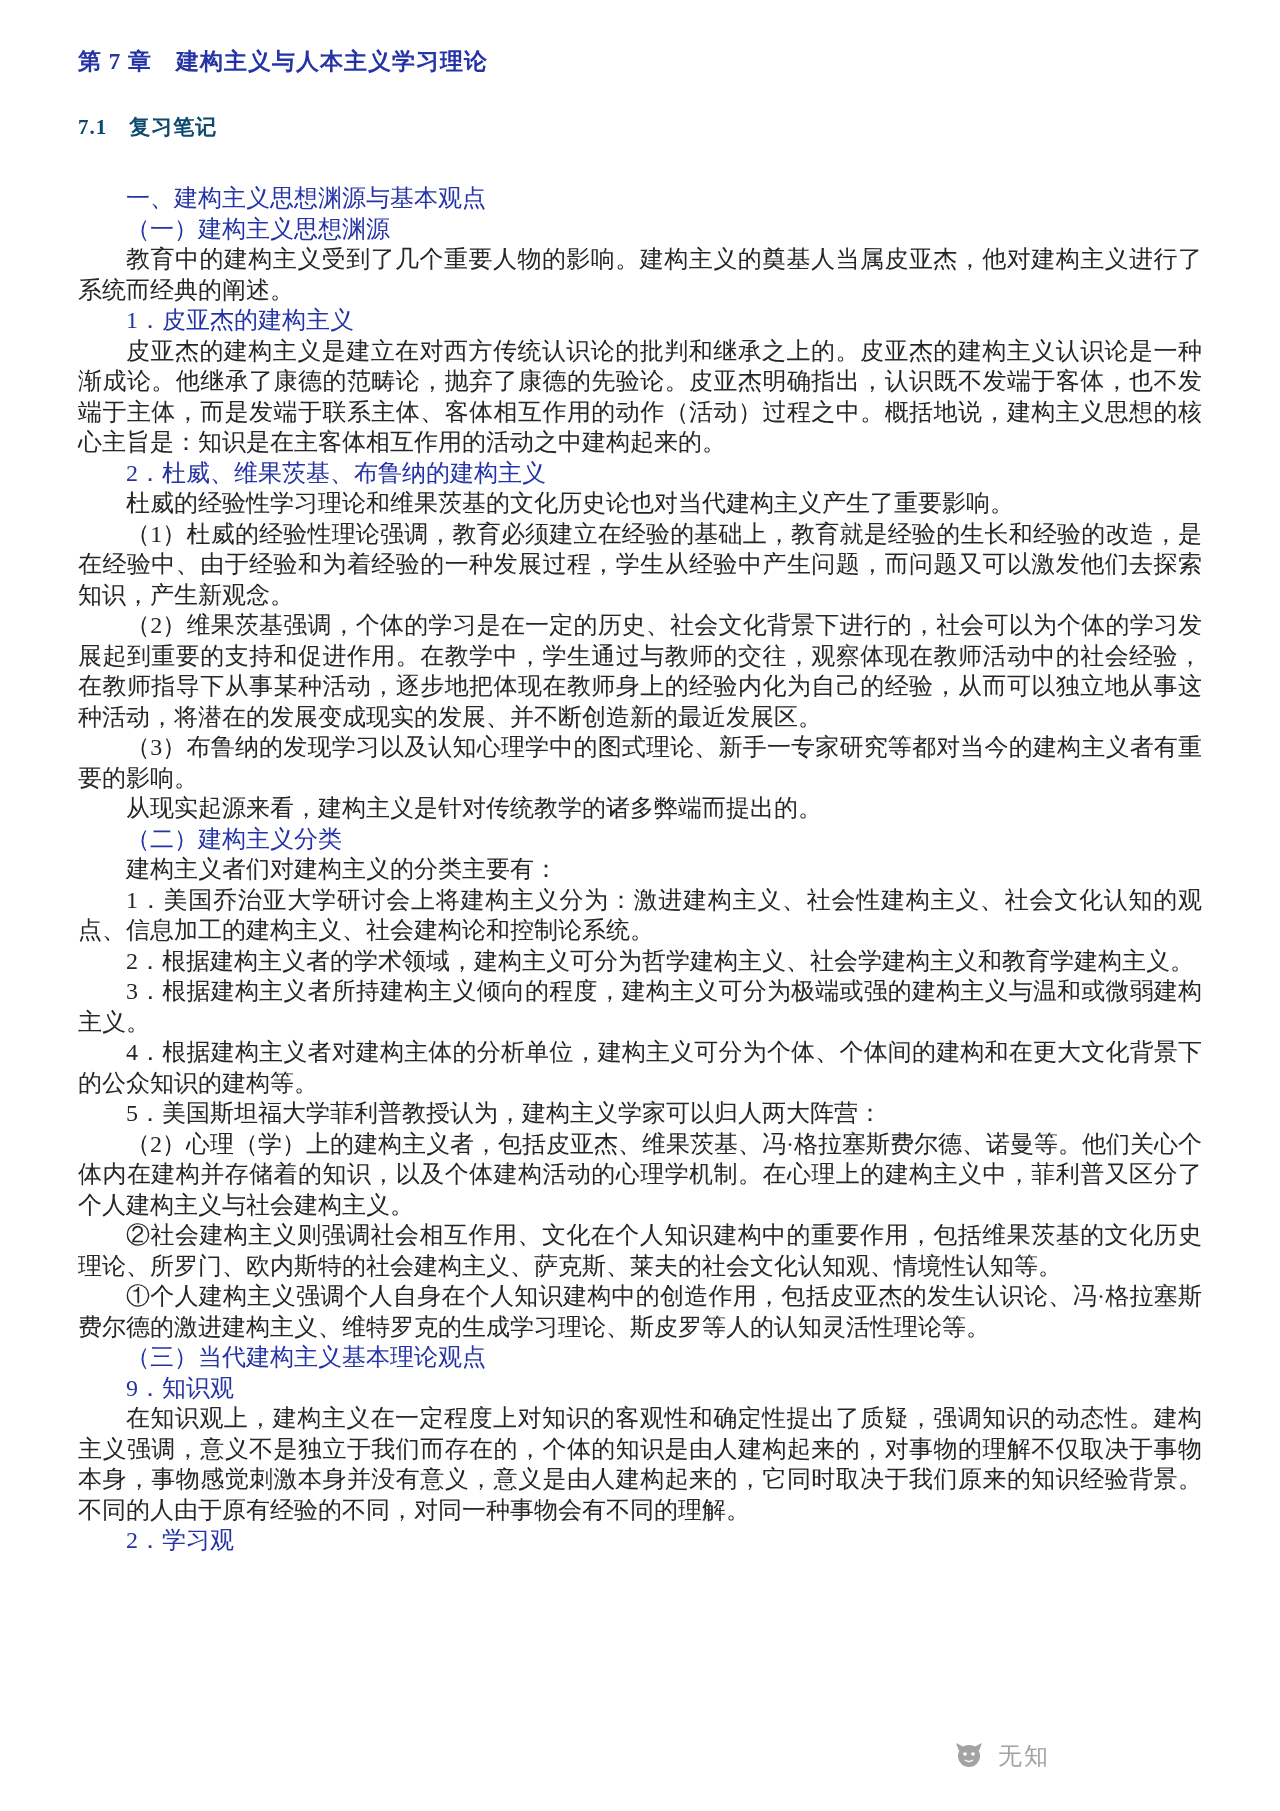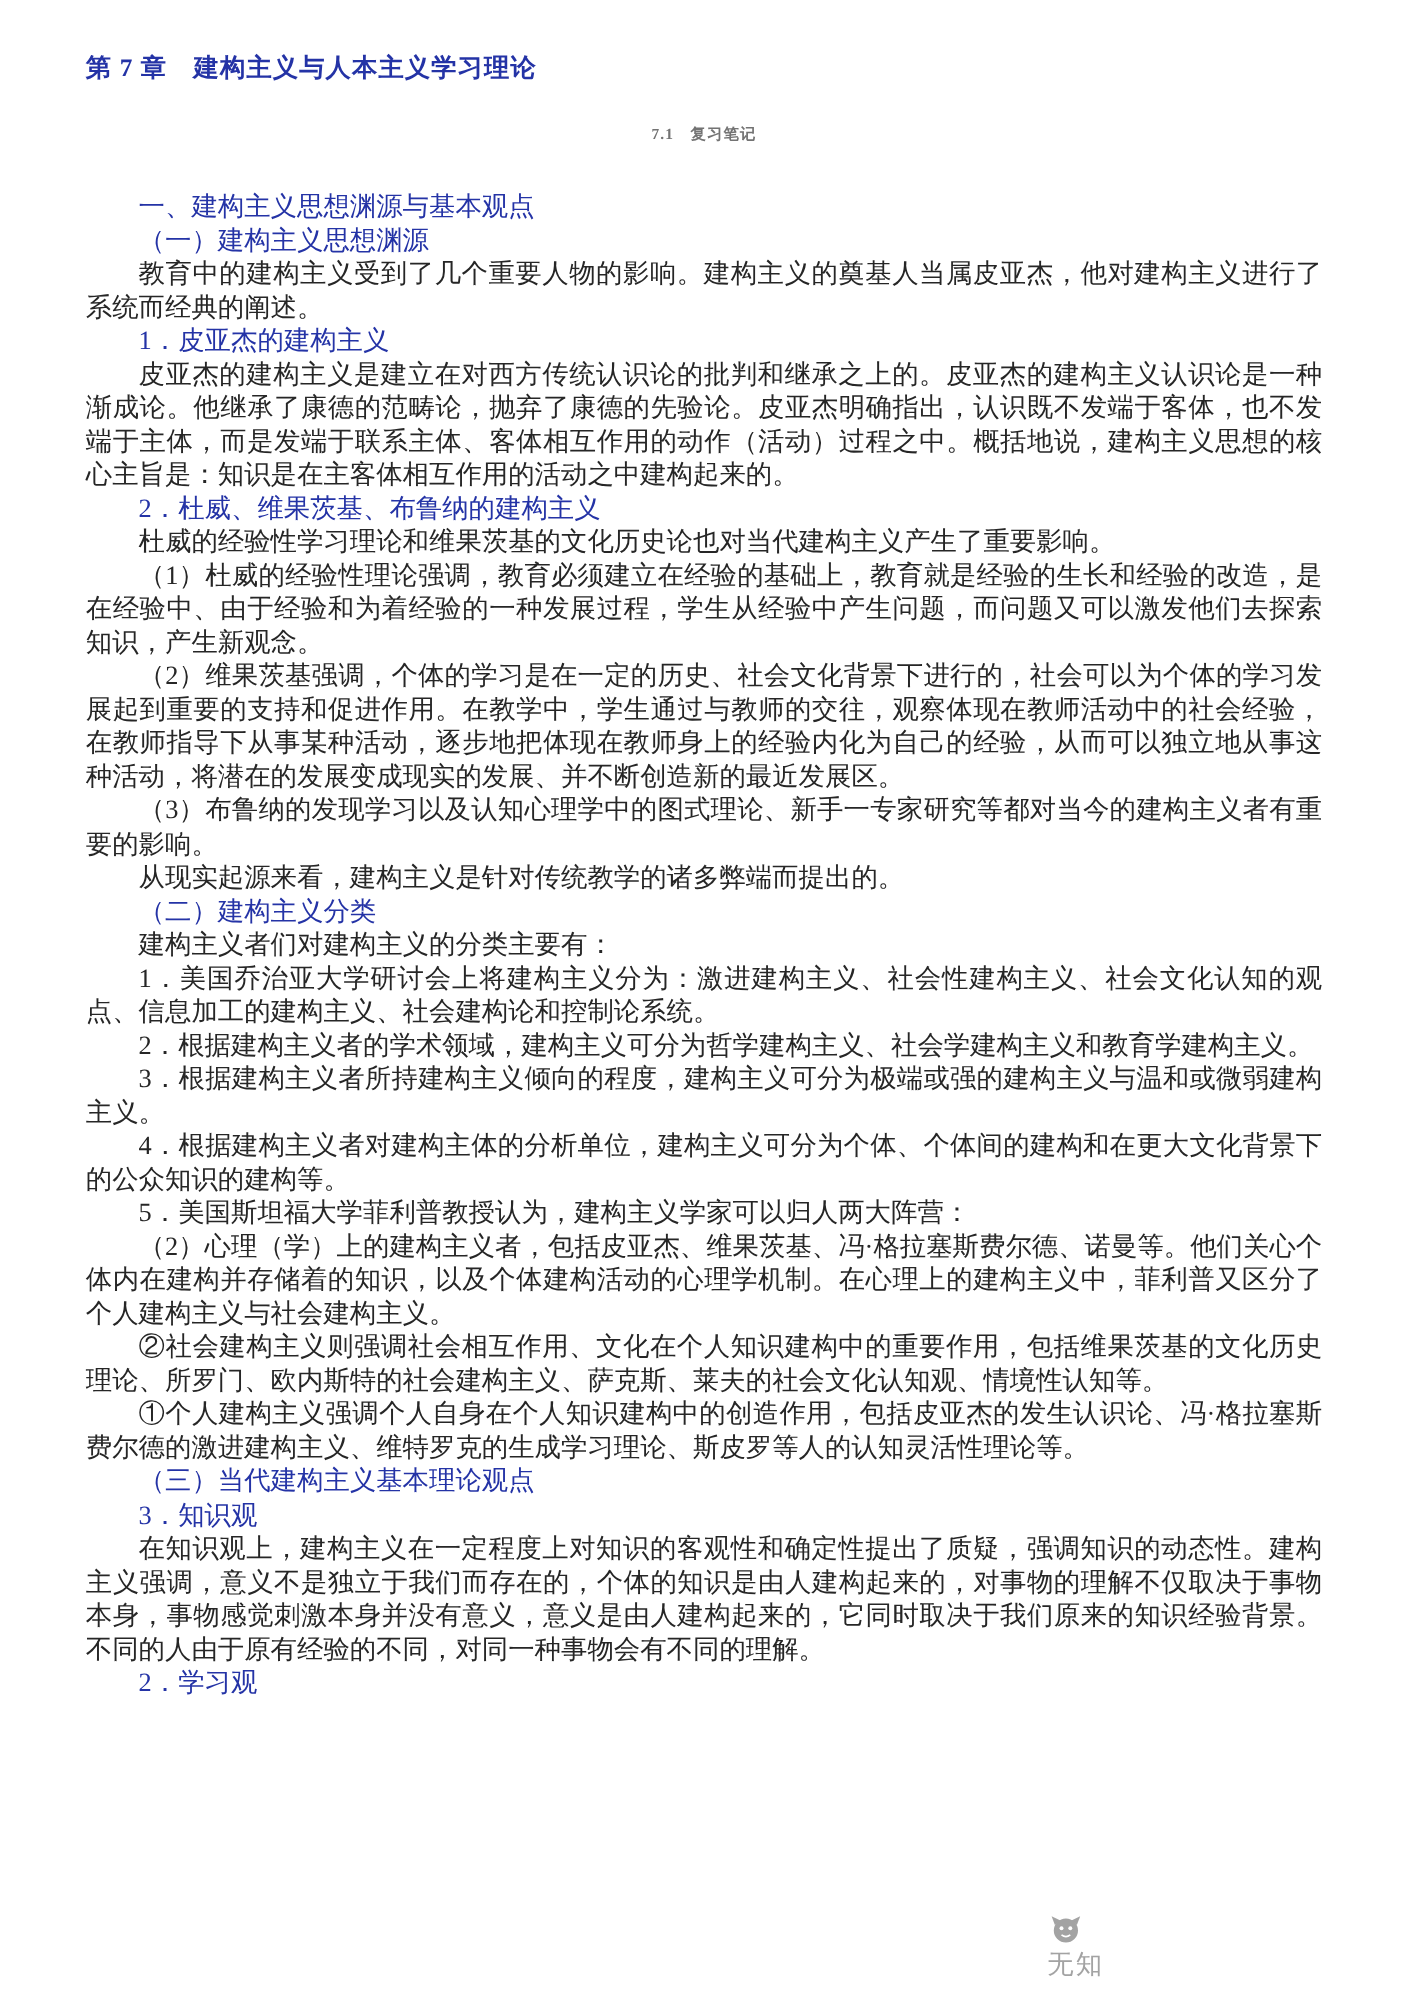--- a/index.html
+++ b/index.html
@@ -18,24 +18,24 @@
     padding:46px 78px 0 78px;
   }
   .doc-title {
     color:#2433a6;
     font-weight:bold;
     font-size:23px;
     letter-spacing:1px;
     margin-bottom:36px;
   }
   .doc-subtitle {
-    text-align:center;
-    color:#737373;
+    text-align:left;
+    color:#0c4a6e;
     font-weight:bold;
-    font-size:14px;
+    font-size:21px;
     letter-spacing:1px;
     margin-bottom:42px;
   }
   .para {
     font-size:24px;
     line-height:30.5px;
     text-align:justify;
     text-indent:2em;
     word-break:break-all;
   }
@@ -43,23 +43,23 @@
     color:#2433a6;
   }
   .para.body {
     color:#262626;
   }
   .watermark {
     position:absolute;
     left:952px;
     top:1740px;
     display:flex;
-    gap:0;
+    align-items:center;
+    gap:12px;
     color:#a3a3a3;
-    flex-direction:column;
   }
   .watermark .wm-text {
     font-size:24px;
     letter-spacing:2px;
     font-family:"Liberation Sans","DejaVu Sans",sans-serif;
   }
 </style>
 </head>
 <body>
 
@@ -83,21 +83,21 @@
         <p class="para body">建构主义者们对建构主义的分类主要有：</p>
         <p class="para body">1．美国乔治亚大学研讨会上将建构主义分为：激进建构主义、社会性建构主义、社会文化认知的观点、信息加工的建构主义、社会建构论和控制论系统。</p>
         <p class="para body">2．根据建构主义者的学术领域，建构主义可分为哲学建构主义、社会学建构主义和教育学建构主义。</p>
         <p class="para body">3．根据建构主义者所持建构主义倾向的程度，建构主义可分为极端或强的建构主义与温和或微弱建构主义。</p>
         <p class="para body">4．根据建构主义者对建构主体的分析单位，建构主义可分为个体、个体间的建构和在更大文化背景下的公众知识的建构等。</p>
         <p class="para body">5．美国斯坦福大学菲利普教授认为，建构主义学家可以归人两大阵营：</p>
         <p class="para body">（2）心理（学）上的建构主义者，包括皮亚杰、维果茨基、冯·格拉塞斯费尔德、诺曼等。他们关心个体内在建构并存储着的知识，以及个体建构活动的心理学机制。在心理上的建构主义中，菲利普又区分了个人建构主义与社会建构主义。</p>
         <p class="para body">②社会建构主义则强调社会相互作用、文化在个人知识建构中的重要作用，包括维果茨基的文化历史理论、所罗门、欧内斯特的社会建构主义、萨克斯、莱夫的社会文化认知观、情境性认知等。</p>
         <p class="para body">①个人建构主义强调个人自身在个人知识建构中的创造作用，包括皮亚杰的发生认识论、冯·格拉塞斯费尔德的激进建构主义、维特罗克的生成学习理论、斯皮罗等人的认知灵活性理论等。</p>
         <p class="para heading">（三）当代建构主义基本理论观点</p>
-        <p class="para heading">3．知识观</p>
+        <p class="para heading">9．知识观</p>
         <p class="para body">在知识观上，建构主义在一定程度上对知识的客观性和确定性提出了质疑，强调知识的动态性。建构主义强调，意义不是独立于我们而存在的，个体的知识是由人建构起来的，对事物的理解不仅取决于事物本身，事物感觉刺激本身并没有意义，意义是由人建构起来的，它同时取决于我们原来的知识经验背景。不同的人由于原有经验的不同，对同一种事物会有不同的理解。</p>
         <p class="para heading">2．学习观</p>
       </main>
   </div>
 
   <div class="watermark">
     <span style="display:inline-block; line-height:0;">
       <svg width="34" height="30" viewBox="0 0 34 30" aria-hidden="true">
         <path d="M7 10 L4 2 L12 6 Z" fill="#a3a3a3"></path>
         <path d="M27 10 L30 2 L22 6 Z" fill="#a3a3a3"></path>

